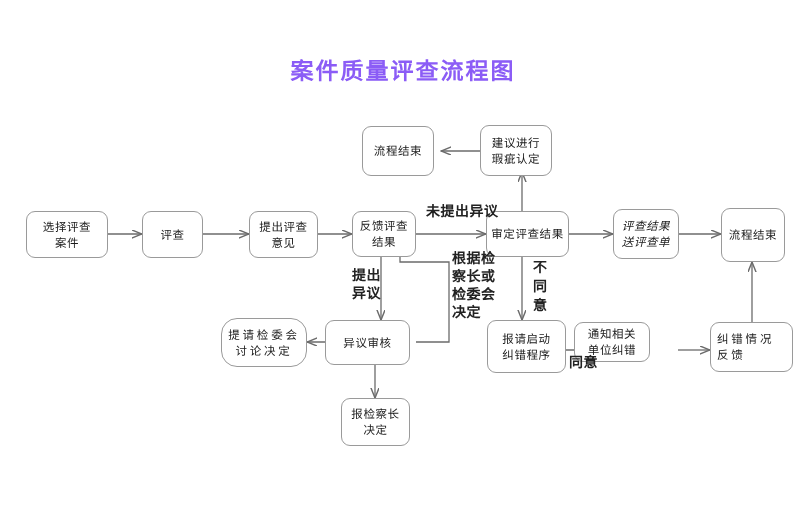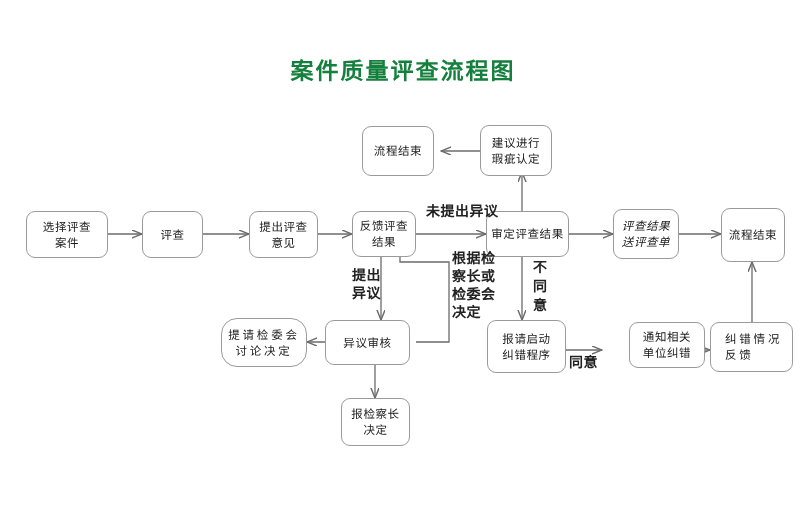--- a/index.html
+++ b/index.html
@@ -25,21 +25,21 @@
   }
   .page-title {
     position: absolute;
     left: 0;
     top: 52px;
     width: 806px;
     text-align: center;
     font-size: 23px;
     font-weight: 700;
     letter-spacing: 2px;
-    color: #15803d;
+    color: #8b5cf6;
     font-family: "DejaVu Sans", "Liberation Sans", sans-serif;
   }
   .node {
     position: absolute;
     box-sizing: border-box;
     border: 1px solid #9a9a9a;
     border-radius: 9px;
     background: #ffffff;
     display: flex;
     flex-direction: column;
@@ -163,26 +163,26 @@
   <div class="node" style="left:341px; top:398px; width:69px; height:48px;">
     <span>报检察长</span>
     <span class="line2">决定</span>
   </div>
 
   <div class="node" style="left:487px; top:320px; width:79px; height:53px;">
     <span>报请启动</span>
     <span class="line2">纠错程序</span>
   </div>
 
-  <div class="node" style="left:629px; top:322px; width:76px; height:46px;">
+  <div class="node" style="left:574px; top:322px; width:76px; height:40px;">
     <span>通知相关</span>
     <span class="line2">单位纠错</span>
   </div>
 
-  <div class="node wide-letter" style="left:710px; top:322px; width:83px; height:50px; align-items:flex-start; padding-left:14px; text-align:left;">
+  <div class="node wide-letter" style="left:710px; top:322px; width:83px; height:50px; align-items:flex-start; padding-left:6px; text-align:left;">
     <span>纠错情况</span>
     <span class="line2">反馈</span>
   </div>
 
   <div class="edge-label" style="left:426px; top:206px;">未提出异议</div>
 
   <div class="edge-label" style="left:352px; top:270px;">提出</div>
   <div class="edge-label" style="left:352px; top:288px;">异议</div>
 
   <div class="edge-label" style="left:452px; top:253px;">根据检</div>

